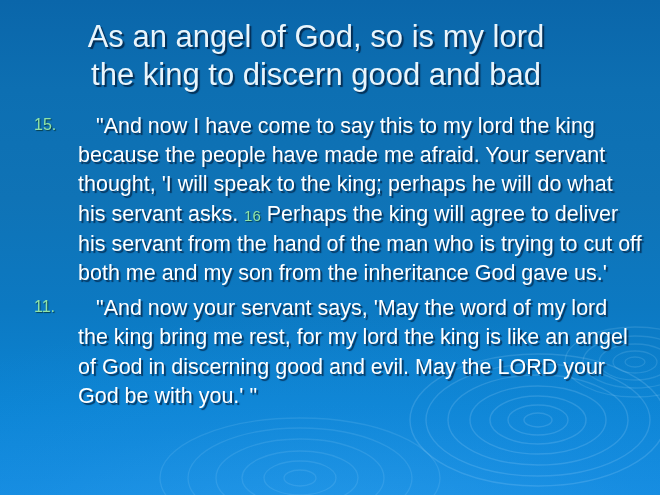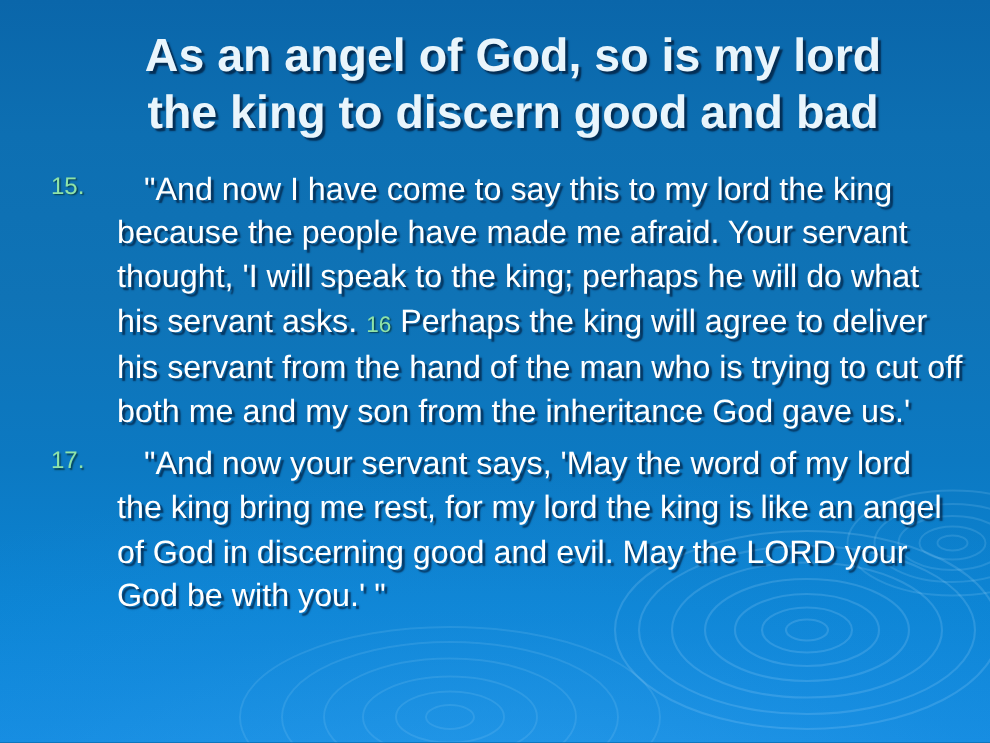--- a/index.html
+++ b/index.html
@@ -40,31 +40,30 @@
     opacity: .55;
   }
   .ripples svg { display: block; }
   .r-a { left: 408px; top: 330px; }
   .r-b { left: 150px; top: 382px; }
   .r-c { left: 540px; top: 300px; }
 
   
   .title {
     position: absolute;
-    left: 34px;
+    left: 8px;
     top: 18px;
     width: 616px;
     text-align: center;
     font-size: 31px;
     line-height: 38px;
     color: #e9f5fc;
     letter-spacing: 0px;
     text-shadow: 2px 2px 1px rgba(0,25,55,0.75);
     white-space: pre-line;
-    font-weight: bold;
   }
 
   .body-block {
     position: absolute;
     left: 0px;
     top: 112px;
     width: 660px;
   }
 
   .para {
@@ -145,17 +144,17 @@
   <div class="title">As an angel of God, so is my lord
 the king to discern good and bad</div>
 
   <div class="body-block">
 
     <p class="para">
       <span class="vnum">15.</span><span class="lead"></span><span>"And now I have come to say this to my lord the king because the people have made me afraid. Your servant thought, 'I will speak to the king; perhaps he will do what his servant asks. </span><span class="inline-num">16</span><span> Perhaps the king will agree to deliver his servant from the hand of the man who is trying to cut off both me and my son from the inheritance God gave us.'</span>
     </p>
 
     <p class="para">
-      <span class="vnum">17.</span><span class="lead"></span><span>"And now your servant says, 'May the word of my lord the king bring me rest, for my lord the king is like an angel of God in discerning good and evil. May the LORD your God be with you.' "</span><span class="inline-num"></span><span></span>
+      <span class="vnum">11.</span><span class="lead"></span><span>"And now your servant says, 'May the word of my lord the king bring me rest, for my lord the king is like an angel of God in discerning good and evil. May the LORD your God be with you.' "</span><span class="inline-num"></span><span></span>
     </p>
 
   </div>
 </div>
 
 </body></html>

